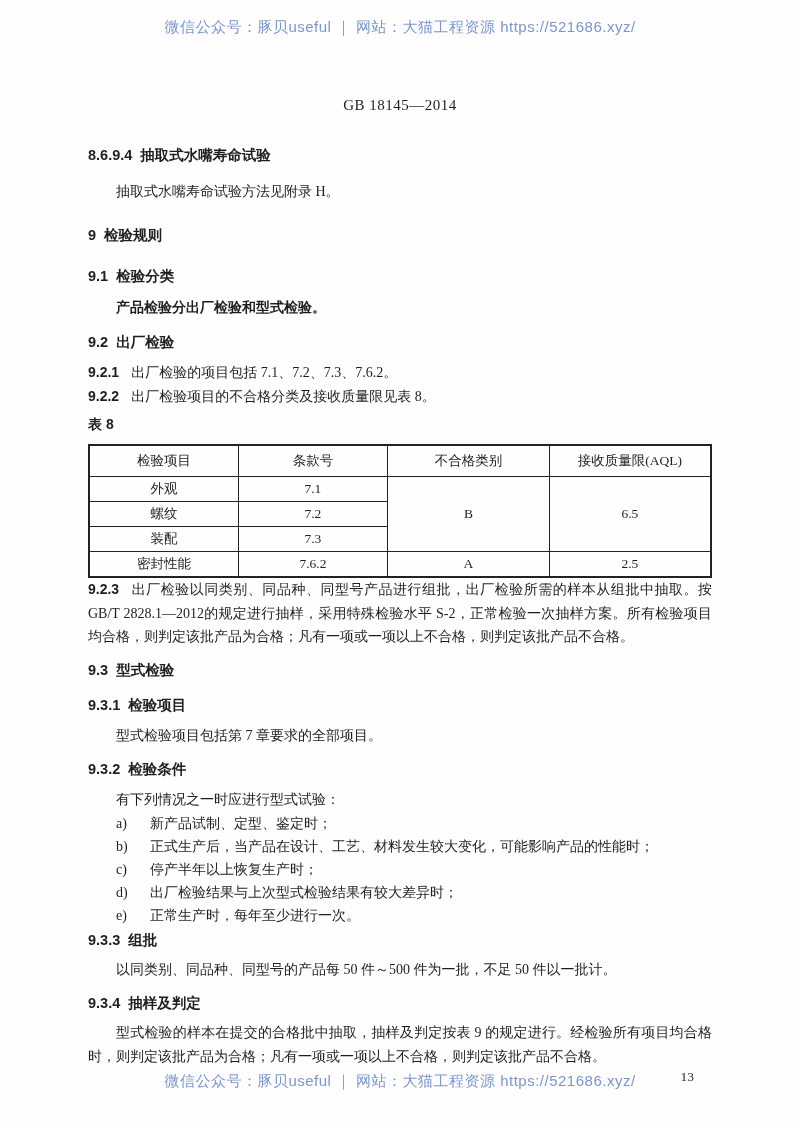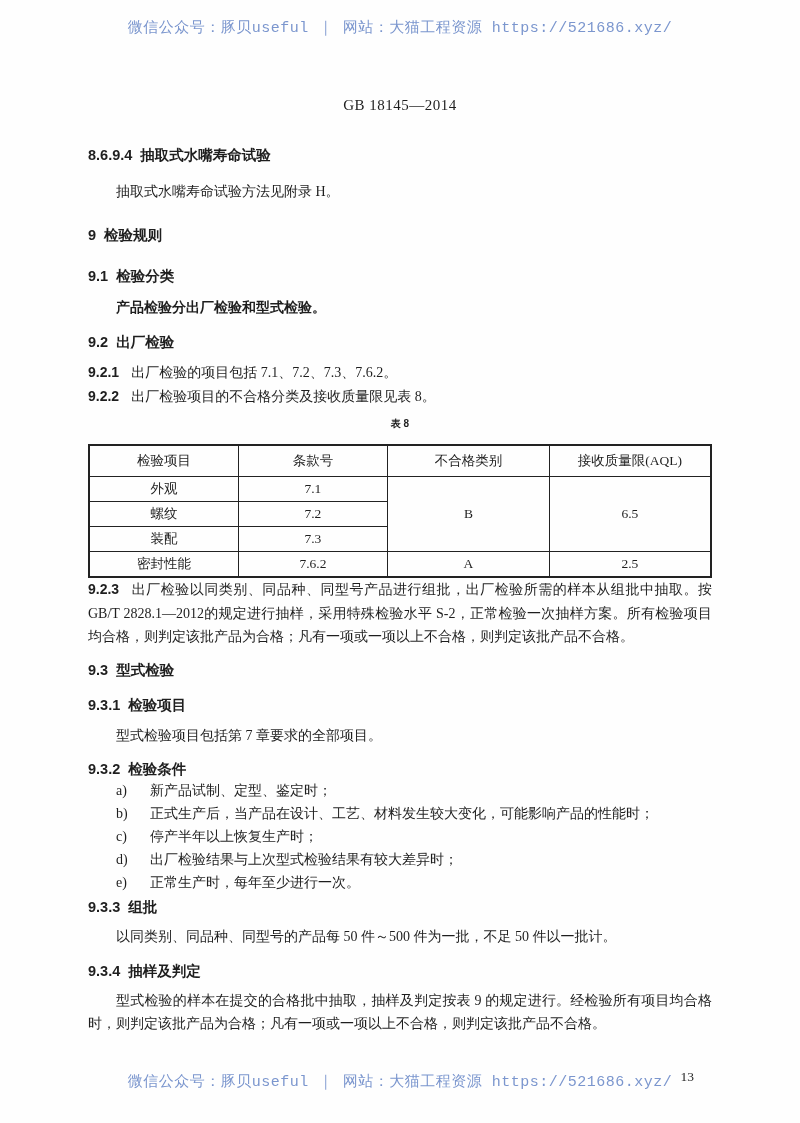--- a/index.html
+++ b/index.html
@@ -5,41 +5,41 @@
   html,body { margin:0; padding:0; background:#e8e8e8; }
   .page {
     width:800px; height:1123px; margin:0 auto; position:relative;
     background:#fefefe; overflow:hidden;
     font-family:"Liberation Serif","DejaVu Serif",serif;
     color:#1e1e1e; font-size:14px;
   }
   .wm {
     position:absolute; left:0; width:100%; text-align:center;
     font-size:15px; letter-spacing:0.5px;
-    font-family:Liberation Mono, monospace;
+    font-family:Liberation Sans, sans-serif;
   }
   .wm-top { top:18px; }
   .wm-bottom { top:1072px; }
   .content { position:absolute; left:88px; top:0; width:624px; }
   .gb { margin-top:95px; text-align:center; font-size:15px; letter-spacing:0.5px; line-height:20px; }
   .hd {
     font-family:"Liberation Sans","DejaVu Sans",sans-serif;
     font-weight:bold; font-size:14.5px; line-height:20px; margin:0;
   }
   .hd .no { margin-right:8px; }
   p { margin:0; line-height:23.5px; }
   .p-indent { text-indent:2em; }
   .just { text-align:justify; }
   .p-num .no {
     font-family:"Liberation Sans","DejaVu Sans",sans-serif;
     font-weight:bold; margin-right:12px;
   }
   .caption {
-    text-align:center; font-family:"Liberation Sans","DejaVu Sans",sans-serif;
-    font-weight:bold; font-size:10px; line-height:20px;
+    font-family:"Liberation Sans","DejaVu Sans",sans-serif;
+    font-weight:bold; font-size:14px; line-height:20px;
   }
   table { width:100%; border-collapse:collapse; border:2px solid #222; }
   th, td { border:1px solid #222; text-align:center; font-weight:normal; font-size:13.5px; padding:0 4px; }
   thead th { height:30px; }
   tbody td { height:24px; }
   .li { display:flex; padding-left:28px; line-height:23px; }
   .li .lab { flex:0 0 34px; }
   .li .txt { flex:1; }
   .page-num { position:absolute; top:1068px; right:106px; font-size:13.5px; line-height:18px; }
   
@@ -148,20 +148,21 @@
     </h4>
 
     <h4 class="hd" id="h931">
       <span class="no">9.3.1</span><span>检验项目</span>
     </h4>
     <p class="p-indent" id="p931">型式检验项目包括第 7 章要求的全部项目。</p>
 
     <h4 class="hd" id="h932">
       <span class="no">9.3.2</span><span>检验条件</span>
     </h4>
+    <p class="p-indent" id="p932i">有下列情况之一时应进行型式试验：</p>
 
     <div id="list932">
       <div class="li">
         <span class="lab">a)</span>
           <span class="txt">新产品试制、定型、鉴定时；</span>
       </div>
       <div class="li">
         <span class="lab">b)</span>
           <span class="txt">正式生产后，当产品在设计、工艺、材料发生较大变化，可能影响产品的性能时；</span>
       </div>

